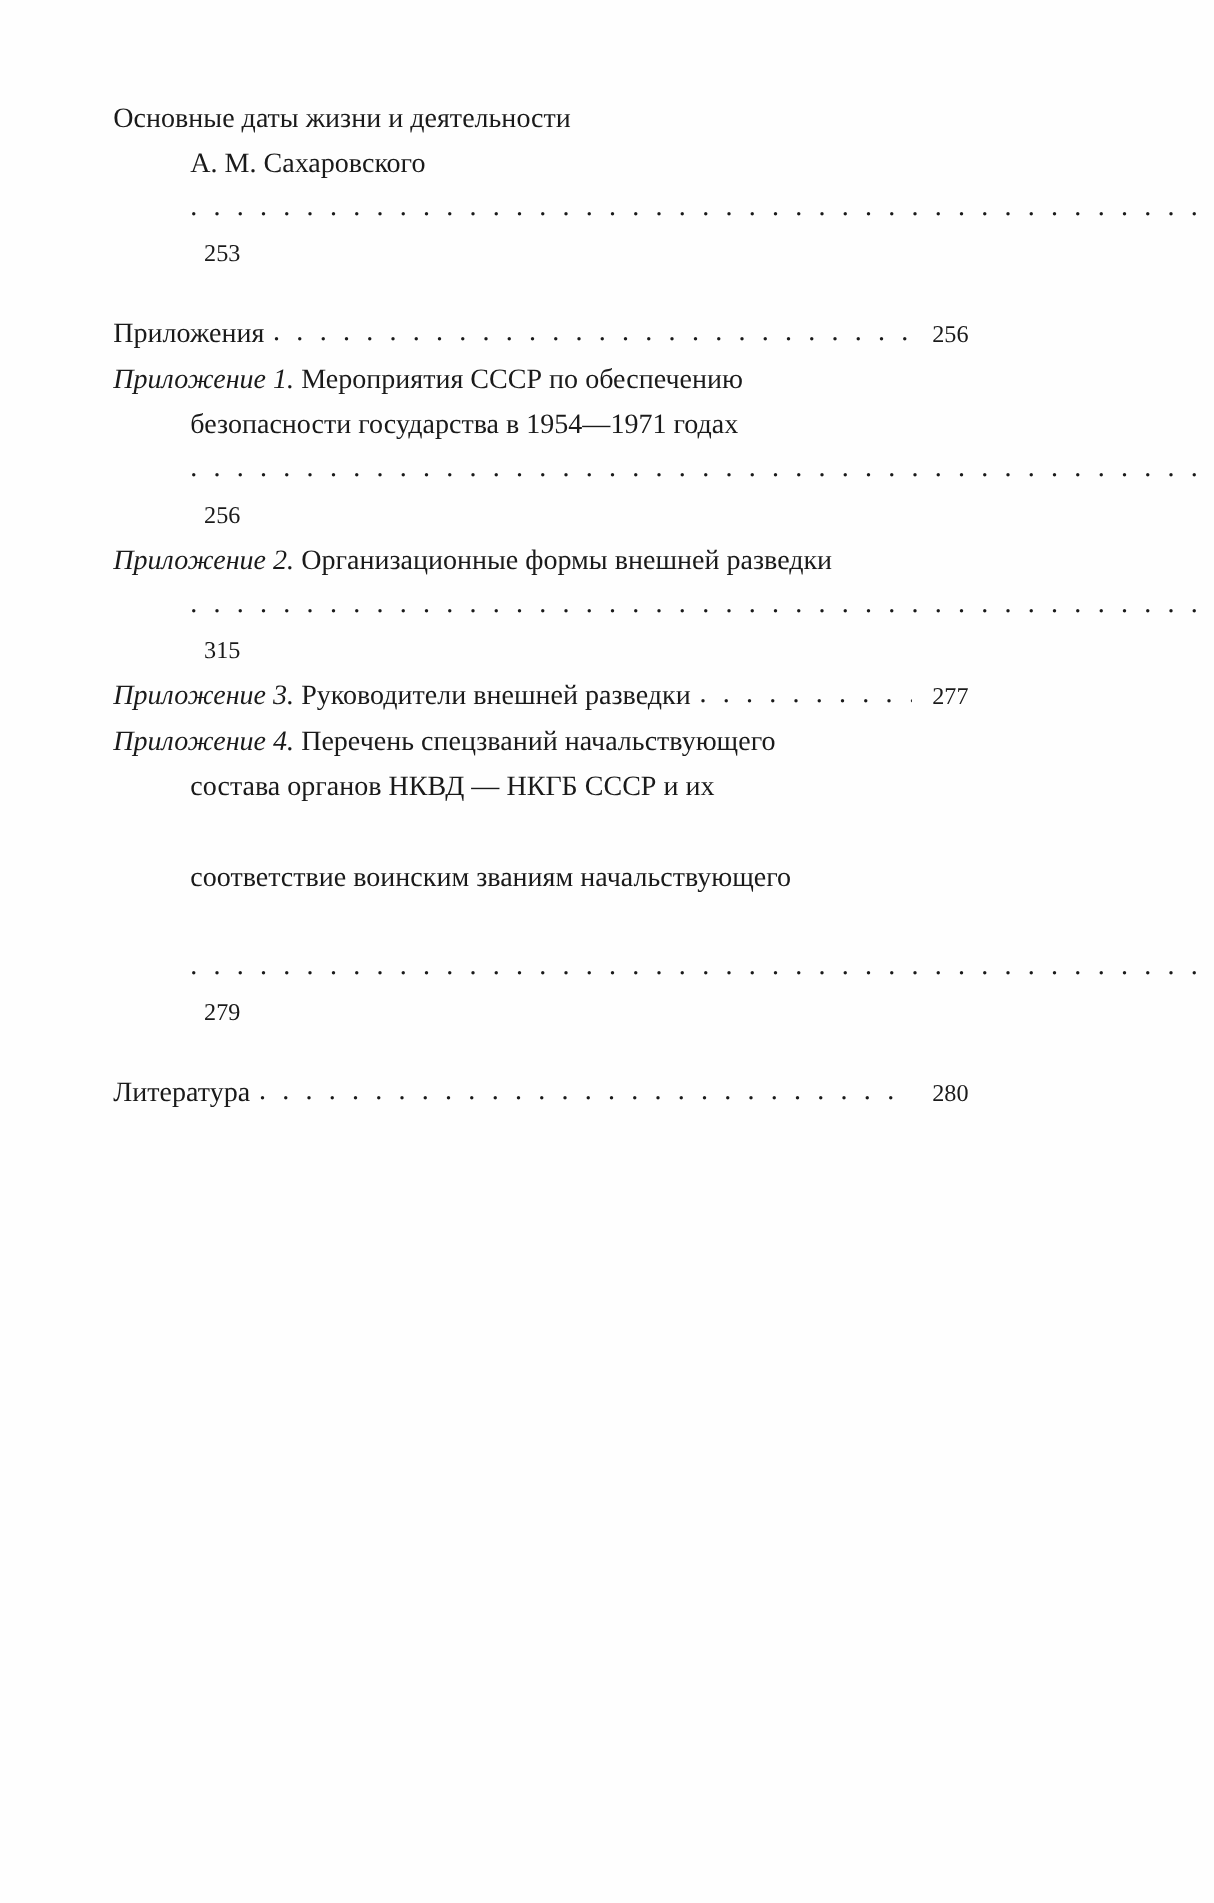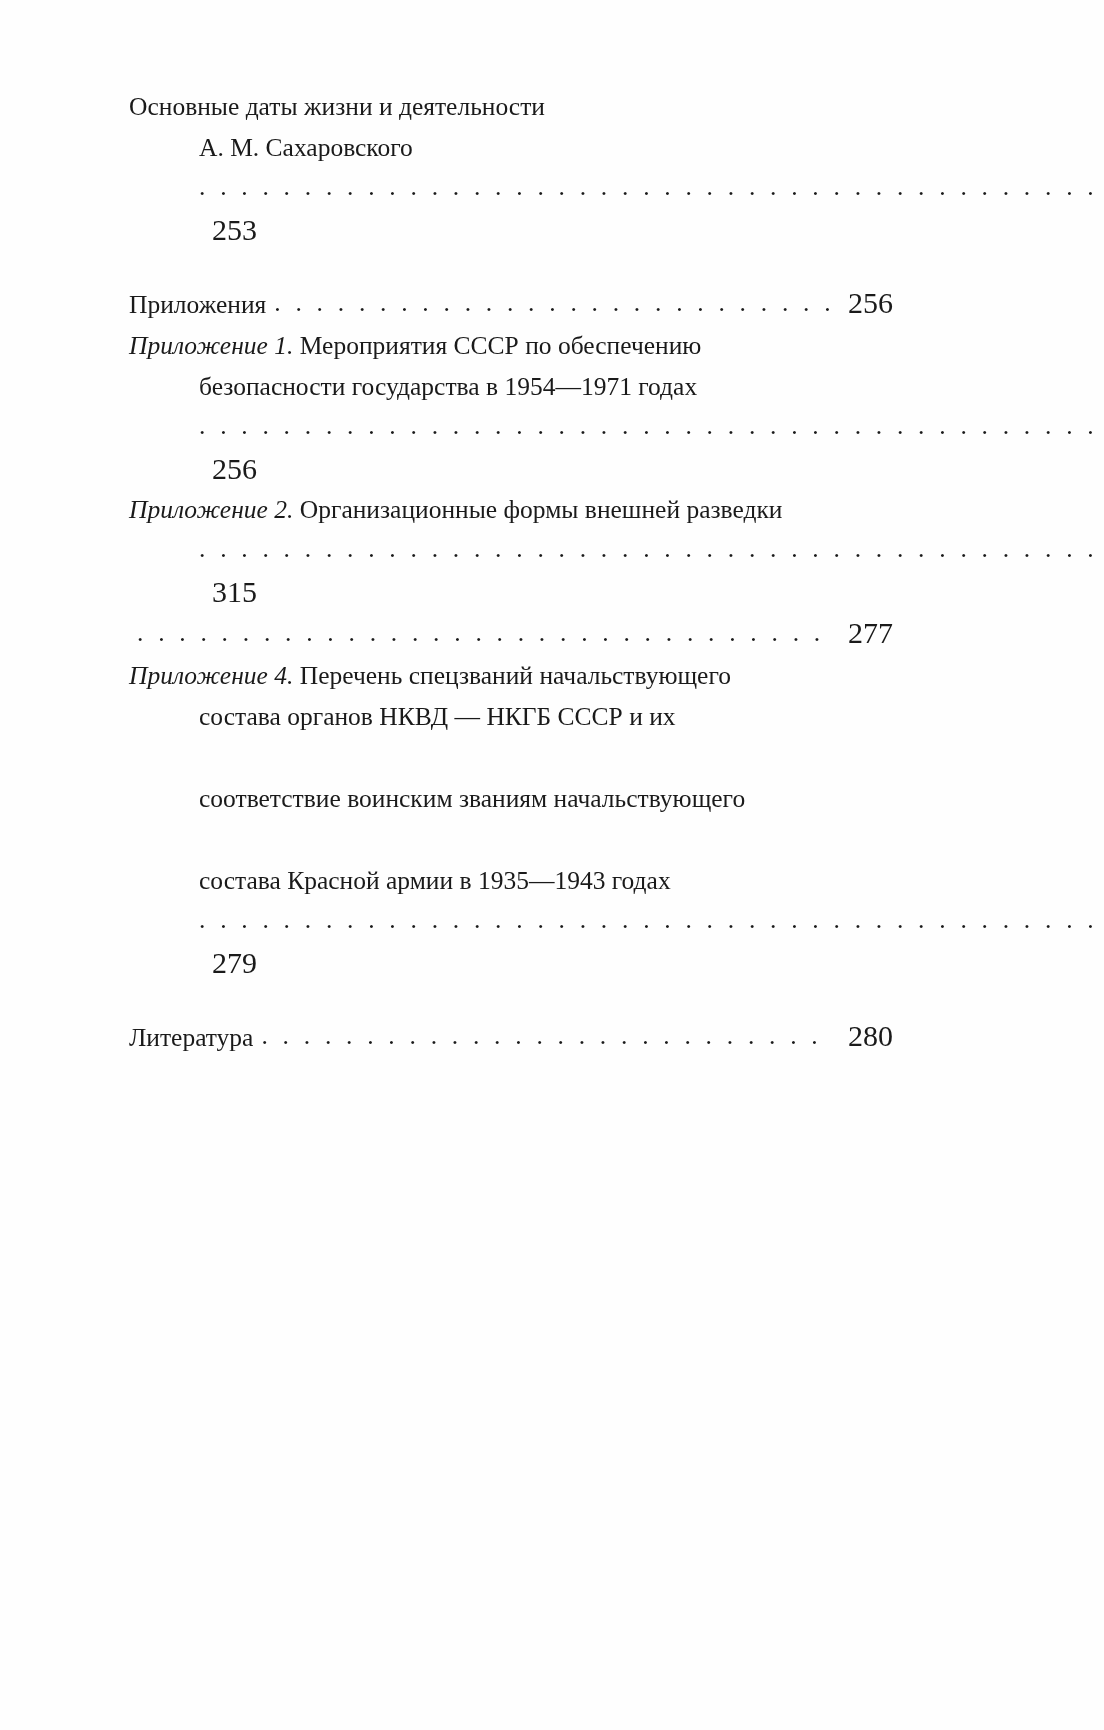--- a/index.html
+++ b/index.html
@@ -24,21 +24,20 @@
     background: #fefefe;
   }
   .toc {
     position: absolute;
     left: 103px;
     top: 86px;
     width: 790px;
   }
   .entry {
     margin-bottom: 0;
-    margin-left: 26px;
   }
   .group-gap {
     height: 32px;
   }
   .line {
     display: flex;
     align-items: baseline;
     font-size: 25.5px;
     line-height: 41px;
     white-space: nowrap;
@@ -52,22 +51,22 @@
     white-space: nowrap;
     margin: 0 6px 0 8px;
     font-size: 25.5px;
     letter-spacing: 4.2px;
     color: #1a1a1a;
     transform: translateY(-2px);
   }
   .line .page-no {
     flex: 0 0 auto;
     width: 58px;
-    text-align: right;
-    font-size: 30px;
+    text-align: center;
+    font-size: 22px;
   }
   .indent {
     padding-left: 62px;
     flex-direction: column;
   }
   .it {
     font-style: italic;
     text-align: right;
   }
   .nodots .dots {
@@ -117,20 +116,21 @@
           <span class="dots">. . . . . . . . . . . . . . . . . . . . . . . . . . . . . . . . . . . . . . . . . . . . . . . . . . . . . . . . . . . . . . . . . . . . . . . . . . . . . . . . . . . . . . . . . .</span>
           <span class="page-no"></span>
         </div>
         <div class="line indent">
           <span class="dots">. . . . . . . . . . . . . . . . . . . . . . . . . . . . . . . . . . . . . . . . . . . . . . . . . . . . . . . . . . . . . . . . . . . . . . . . . . . . . . . . . . . . . . . . . .</span>
           <span class="page-no">315</span>
         </div>
       </div>
       <div class="entry">
         <div class="line">
+          <span class="txt"><span class="it">Приложение 3. </span>Руководители внешней разведки</span>
           <span class="dots">. . . . . . . . . . . . . . . . . . . . . . . . . . . . . . . . . . . . . . . . . . . . . . . . . . . . . . . . . . . . . . . . . . . . . . . . . . . . . . . . . . . . . . . . . .</span>
           <span class="page-no">277</span>
         </div>
       </div>
       <div class="entry">
         <div class="line nodots">
           <span class="txt"><span class="it">Приложение 4. </span>Перечень спецзваний начальствующего</span>
           <span class="dots">. . . . . . . . . . . . . . . . . . . . . . . . . . . . . . . . . . . . . . . . . . . . . . . . . . . . . . . . . . . . . . . . . . . . . . . . . . . . . . . . . . . . . . . . . .</span>
           <span class="page-no"></span>
         </div>
@@ -138,21 +138,20 @@
           <span class="txt">состава органов НКВД — НКГБ СССР и их</span>
           <span class="dots">. . . . . . . . . . . . . . . . . . . . . . . . . . . . . . . . . . . . . . . . . . . . . . . . . . . . . . . . . . . . . . . . . . . . . . . . . . . . . . . . . . . . . . . . . .</span>
           <span class="page-no"></span>
         </div>
         <div class="line indent nodots">
           <span class="txt">соответствие воинским званиям начальствующего</span>
           <span class="dots">. . . . . . . . . . . . . . . . . . . . . . . . . . . . . . . . . . . . . . . . . . . . . . . . . . . . . . . . . . . . . . . . . . . . . . . . . . . . . . . . . . . . . . . . . .</span>
           <span class="page-no"></span>
         </div>
         <div class="line indent">
-          <span class="txt">состава Красной армии в 1935—1943 годах</span>
           <span class="dots">. . . . . . . . . . . . . . . . . . . . . . . . . . . . . . . . . . . . . . . . . . . . . . . . . . . . . . . . . . . . . . . . . . . . . . . . . . . . . . . . . . . . . . . . . .</span>
           <span class="page-no">279</span>
         </div>
       </div>
       <div class="group-gap"></div>
       <div class="entry">
         <div class="line">
           <span class="txt">Литература</span>
           <span class="dots">. . . . . . . . . . . . . . . . . . . . . . . . . . . . . . . . . . . . . . . . . . . . . . . . . . . . . . . . . . . . . . . . . . . . . . . . . . . . . . . . . . . . . . . . . .</span>
           <span class="page-no">280</span>

